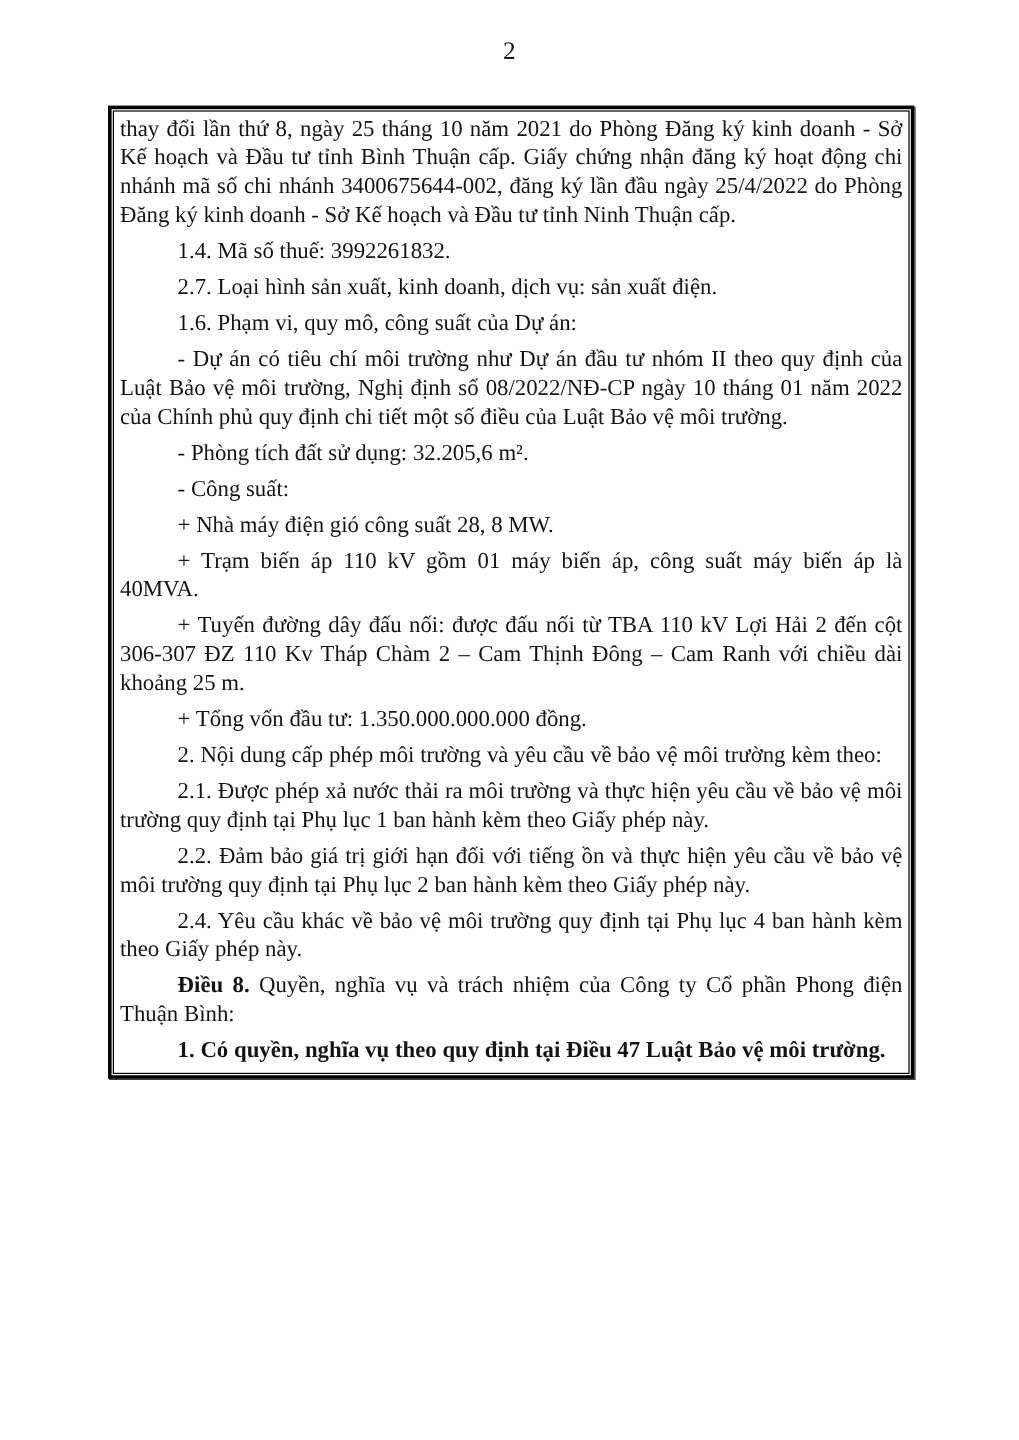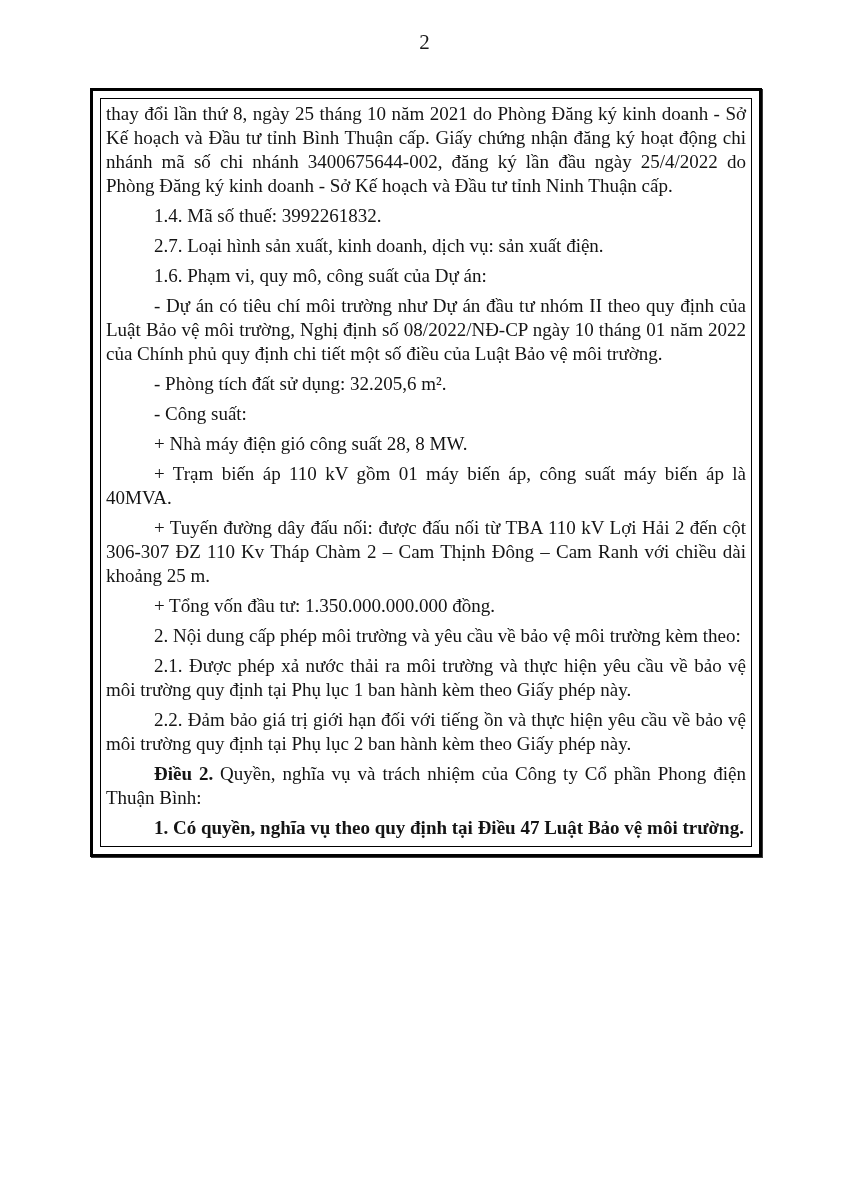--- a/index.html
+++ b/index.html
@@ -28,21 +28,21 @@
     position: absolute;
     left: 90px;
     top: 88px;
     width: 666px;
     border: 3px solid #000000;
     background: #ffffff;
     box-shadow: 1px 1px 0 #3a3a3a;
   }
   .doc-box-inner {
     border: 1px solid #000000;
-    margin: 7px;
+    margin: 1px;
     padding: 3px 5px 6px 5px;
   }
   .doc-box-inner p {
     margin: 0 0 6px 0;
     font-size: 19px;
     line-height: 24px;
     text-align: justify;
     text-justify: inter-word;
   }
   .doc-box-inner p:last-child {
@@ -71,16 +71,17 @@
       <p class="indent">- Dự án có tiêu chí môi trường như Dự án đầu tư nhóm II theo quy định của Luật Bảo vệ môi trường, Nghị định số 08/2022/NĐ-CP ngày 10 tháng 01 năm 2022 của Chính phủ quy định chi tiết một số điều của Luật Bảo vệ môi trường.</p>
       <p class="indent">- Phòng tích đất sử dụng: 32.205,6 m².</p>
       <p class="indent">- Công suất:</p>
       <p class="indent">+ Nhà máy điện gió công suất 28, 8 MW.</p>
       <p class="indent">+ Trạm biến áp 110 kV gồm 01 máy biến áp, công suất máy biến áp là 40MVA.</p>
       <p class="indent">+ Tuyến đường dây đấu nối: được đấu nối từ TBA 110 kV Lợi Hải 2 đến cột 306-307 ĐZ 110 Kv Tháp Chàm 2 – Cam Thịnh Đông – Cam Ranh với chiều dài khoảng 25 m.</p>
       <p class="indent">+ Tổng vốn đầu tư: 1.350.000.000.000 đồng.</p>
       <p class="indent bold">2. Nội dung cấp phép môi trường và yêu cầu về bảo vệ môi trường kèm theo:</p>
       <p class="indent">2.1. Được phép xả nước thải ra môi trường và thực hiện yêu cầu về bảo vệ môi trường quy định tại Phụ lục 1 ban hành kèm theo Giấy phép này.</p>
       <p class="indent">2.2. Đảm bảo giá trị giới hạn đối với tiếng ồn và thực hiện yêu cầu về bảo vệ môi trường quy định tại Phụ lục 2 ban hành kèm theo Giấy phép này.</p>
-      <p class="indent"><b>Điều 2.</b> Quyền, nghĩa vụ và trách nhiệm của Công ty Cổ phần Phong điện Thuận Bình:</p>
+      <p class="indent">2.4. Yêu cầu khác về bảo vệ môi trường quy định tại Phụ lục 4 ban hành kèm theo Giấy phép này.</p>
+      <p class="indent"><b>Điều 8.</b> Quyền, nghĩa vụ và trách nhiệm của Công ty Cổ phần Phong điện Thuận Bình:</p>
       <p class="indent">1. Có quyền, nghĩa vụ theo quy định tại Điều 47 Luật Bảo vệ môi trường.</p>
     </div>
 </div>
 
 </body></html>

